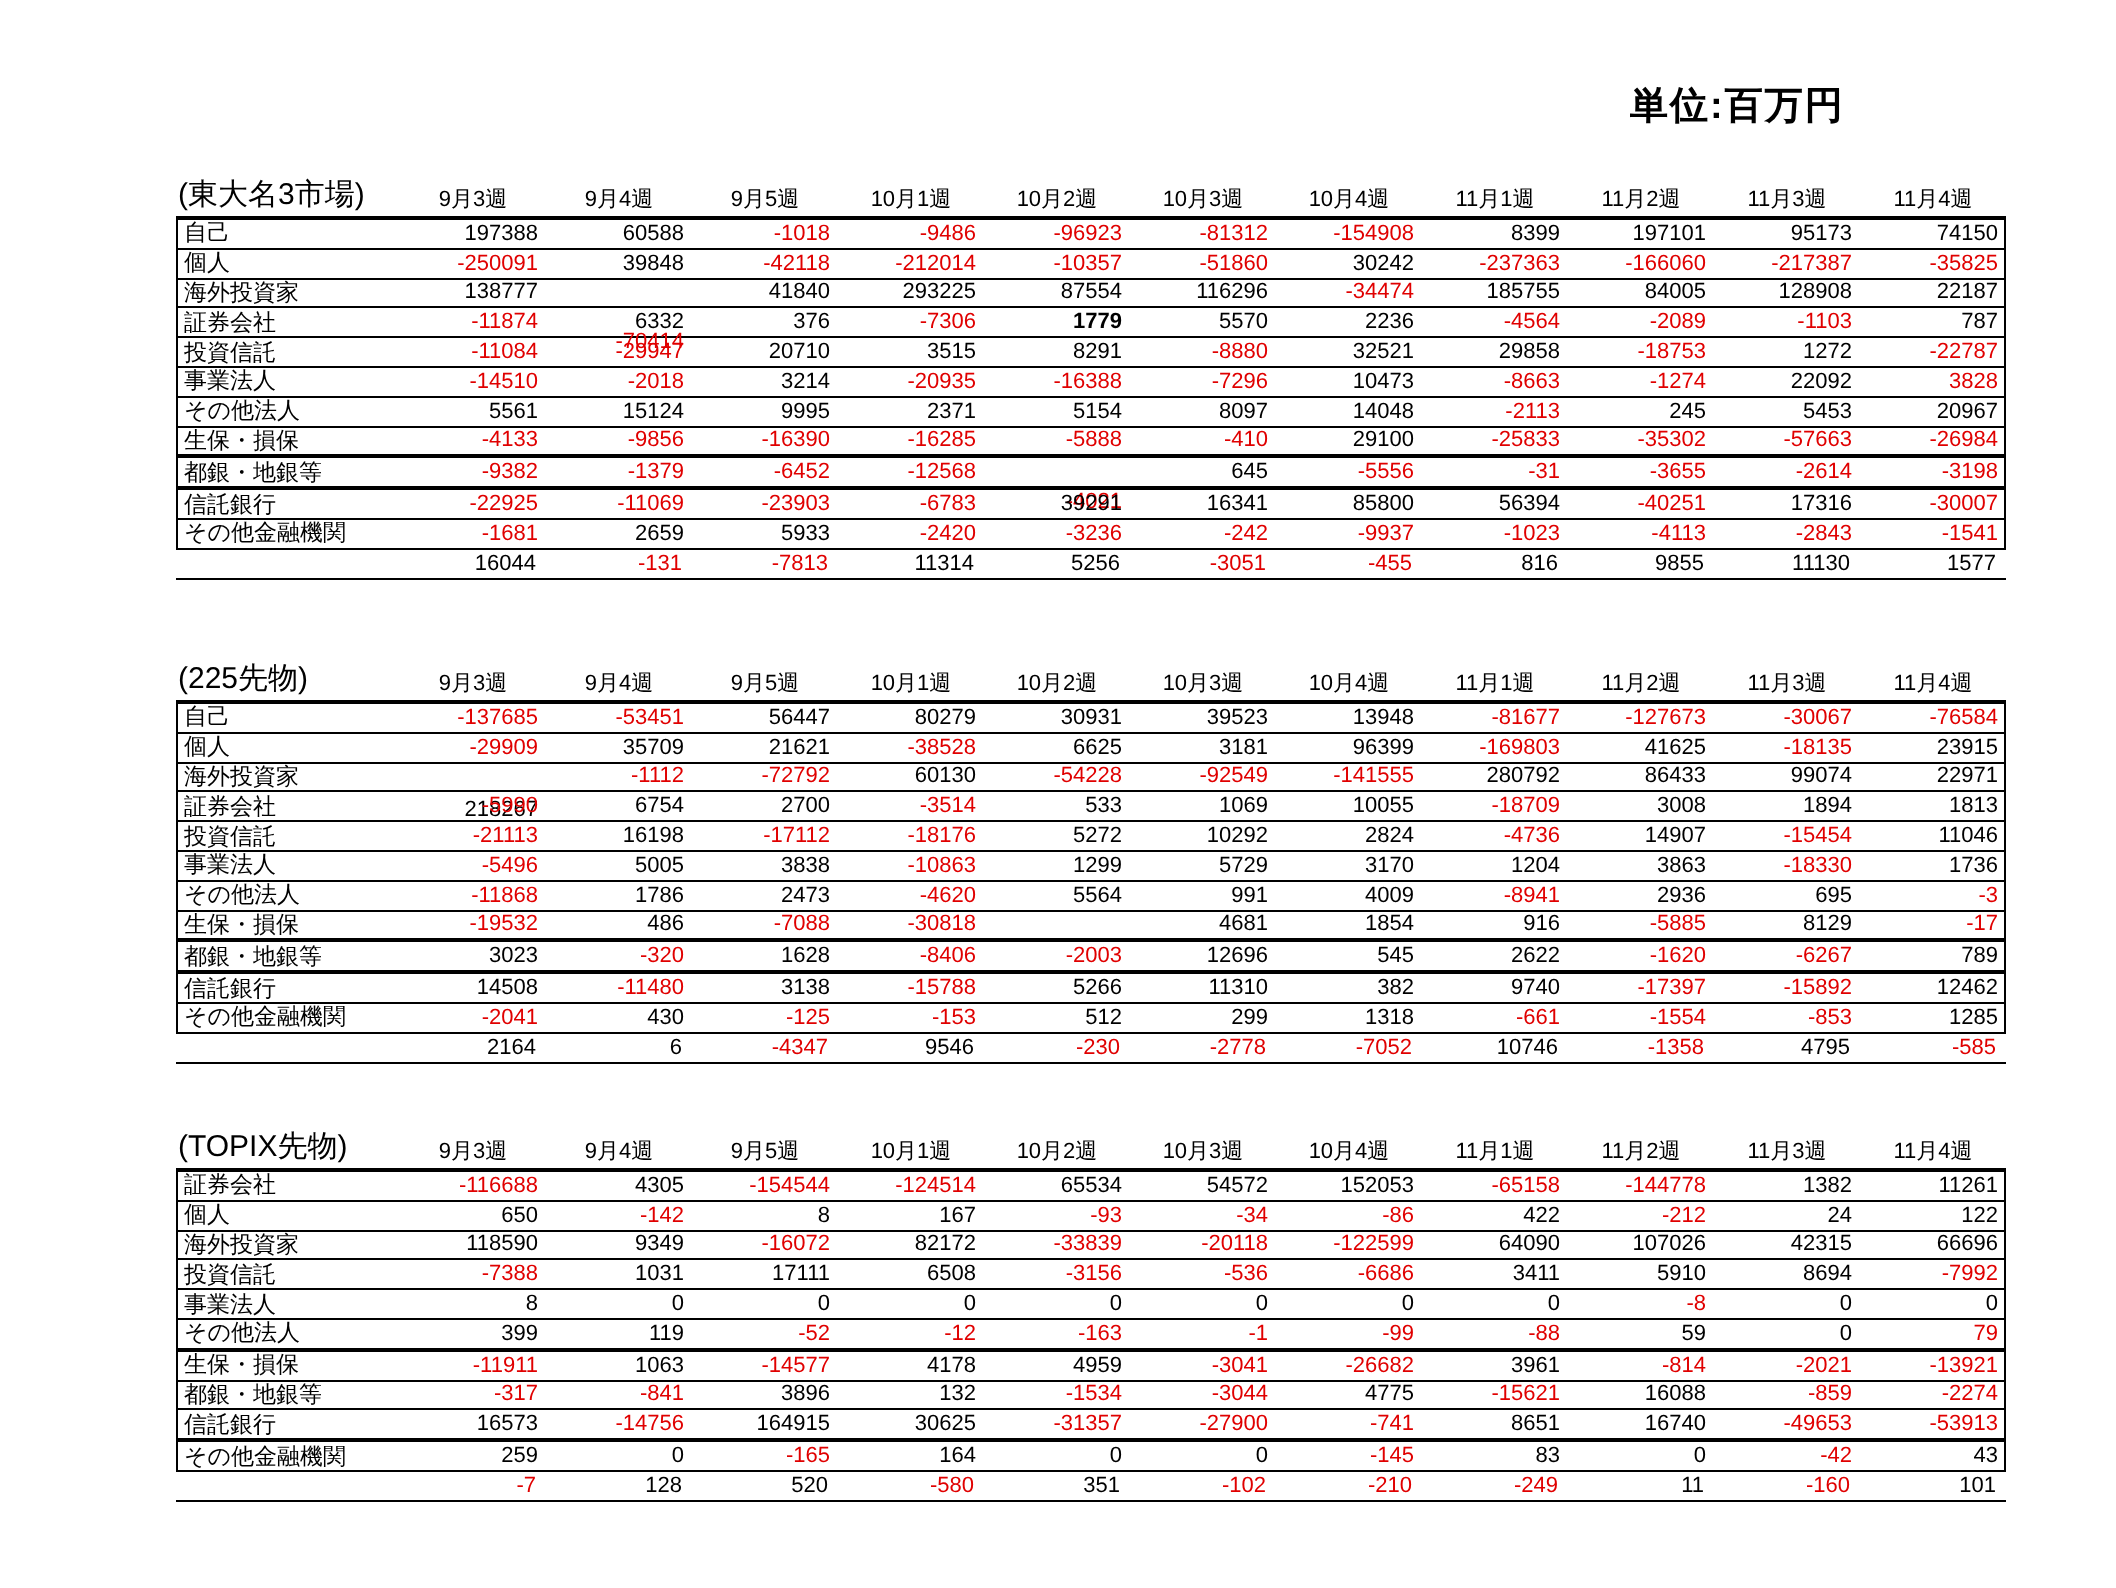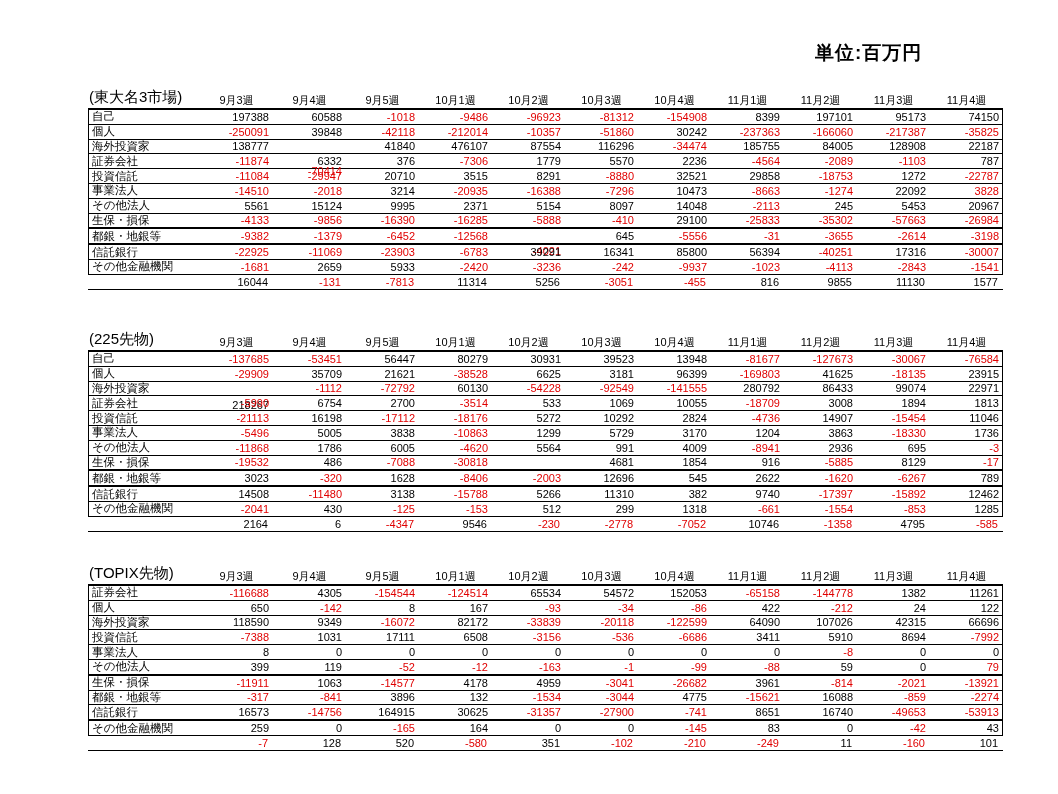--- a/index.html
+++ b/index.html
@@ -71,36 +71,36 @@
           <div class="num" style="color: rgb(224, 0, 0);">-237363</div>
           <div class="num" style="color: rgb(224, 0, 0);">-166060</div>
           <div class="num" style="color: rgb(224, 0, 0);">-217387</div>
           <div class="num" style="color: rgb(224, 0, 0);">-35825</div>
         </div>
         <div class="row">
           <div class="lbl">海外投資家</div>
           <div class="num" style="color: rgb(0, 0, 0);">138777</div>
           <div class="num" style="color: rgb(224, 0, 0); margin-top: 48px;">-70414</div>
           <div class="num" style="color: rgb(0, 0, 0);">41840</div>
-          <div class="num" style="color: rgb(0, 0, 0);">476107</div>
+          <div class="num" style="color: rgb(0, 0, 0);">293225</div>
           <div class="num" style="color: rgb(0, 0, 0);">87554</div>
           <div class="num" style="color: rgb(0, 0, 0);">116296</div>
           <div class="num" style="color: rgb(224, 0, 0);">-34474</div>
           <div class="num" style="color: rgb(0, 0, 0);">185755</div>
           <div class="num" style="color: rgb(0, 0, 0);">84005</div>
           <div class="num" style="color: rgb(0, 0, 0);">128908</div>
           <div class="num" style="color: rgb(0, 0, 0);">22187</div>
         </div>
         <div class="row">
           <div class="lbl">証券会社</div>
           <div class="num" style="color: rgb(224, 0, 0);">-11874</div>
           <div class="num" style="color: rgb(0, 0, 0);">6332</div>
           <div class="num" style="color: rgb(0, 0, 0);">376</div>
           <div class="num" style="color: rgb(224, 0, 0);">-7306</div>
-          <div class="num" style="color: rgb(0, 0, 0);">1779</div>
+          <div class="num" style="color: rgb(0, 0, 0); font-weight: bold;">1779</div>
           <div class="num" style="color: rgb(0, 0, 0);">5570</div>
           <div class="num" style="color: rgb(0, 0, 0);">2236</div>
           <div class="num" style="color: rgb(224, 0, 0);">-4564</div>
           <div class="num" style="color: rgb(224, 0, 0);">-2089</div>
           <div class="num" style="color: rgb(224, 0, 0);">-1103</div>
           <div class="num" style="color: rgb(0, 0, 0);">787</div>
         </div>
         <div class="row">
           <div class="lbl">投資信託</div>
           <div class="num" style="color: rgb(224, 0, 0);">-11084</div>
@@ -314,21 +314,21 @@
           <div class="num" style="color: rgb(0, 0, 0);">3170</div>
           <div class="num" style="color: rgb(0, 0, 0);">1204</div>
           <div class="num" style="color: rgb(0, 0, 0);">3863</div>
           <div class="num" style="color: rgb(224, 0, 0);">-18330</div>
           <div class="num" style="color: rgb(0, 0, 0);">1736</div>
         </div>
         <div class="row">
           <div class="lbl">その他法人</div>
           <div class="num" style="color: rgb(224, 0, 0);">-11868</div>
           <div class="num" style="color: rgb(0, 0, 0);">1786</div>
-          <div class="num" style="color: rgb(0, 0, 0);">6005</div>
+          <div class="num" style="color: rgb(0, 0, 0);">2473</div>
           <div class="num" style="color: rgb(224, 0, 0);">-4620</div>
           <div class="num" style="color: rgb(0, 0, 0);">5564</div>
           <div class="num" style="color: rgb(0, 0, 0);">991</div>
           <div class="num" style="color: rgb(0, 0, 0);">4009</div>
           <div class="num" style="color: rgb(224, 0, 0);">-8941</div>
           <div class="num" style="color: rgb(0, 0, 0);">2936</div>
           <div class="num" style="color: rgb(0, 0, 0);">695</div>
           <div class="num" style="color: rgb(224, 0, 0);">-3</div>
         </div>
         <div class="row thick-bottom">

